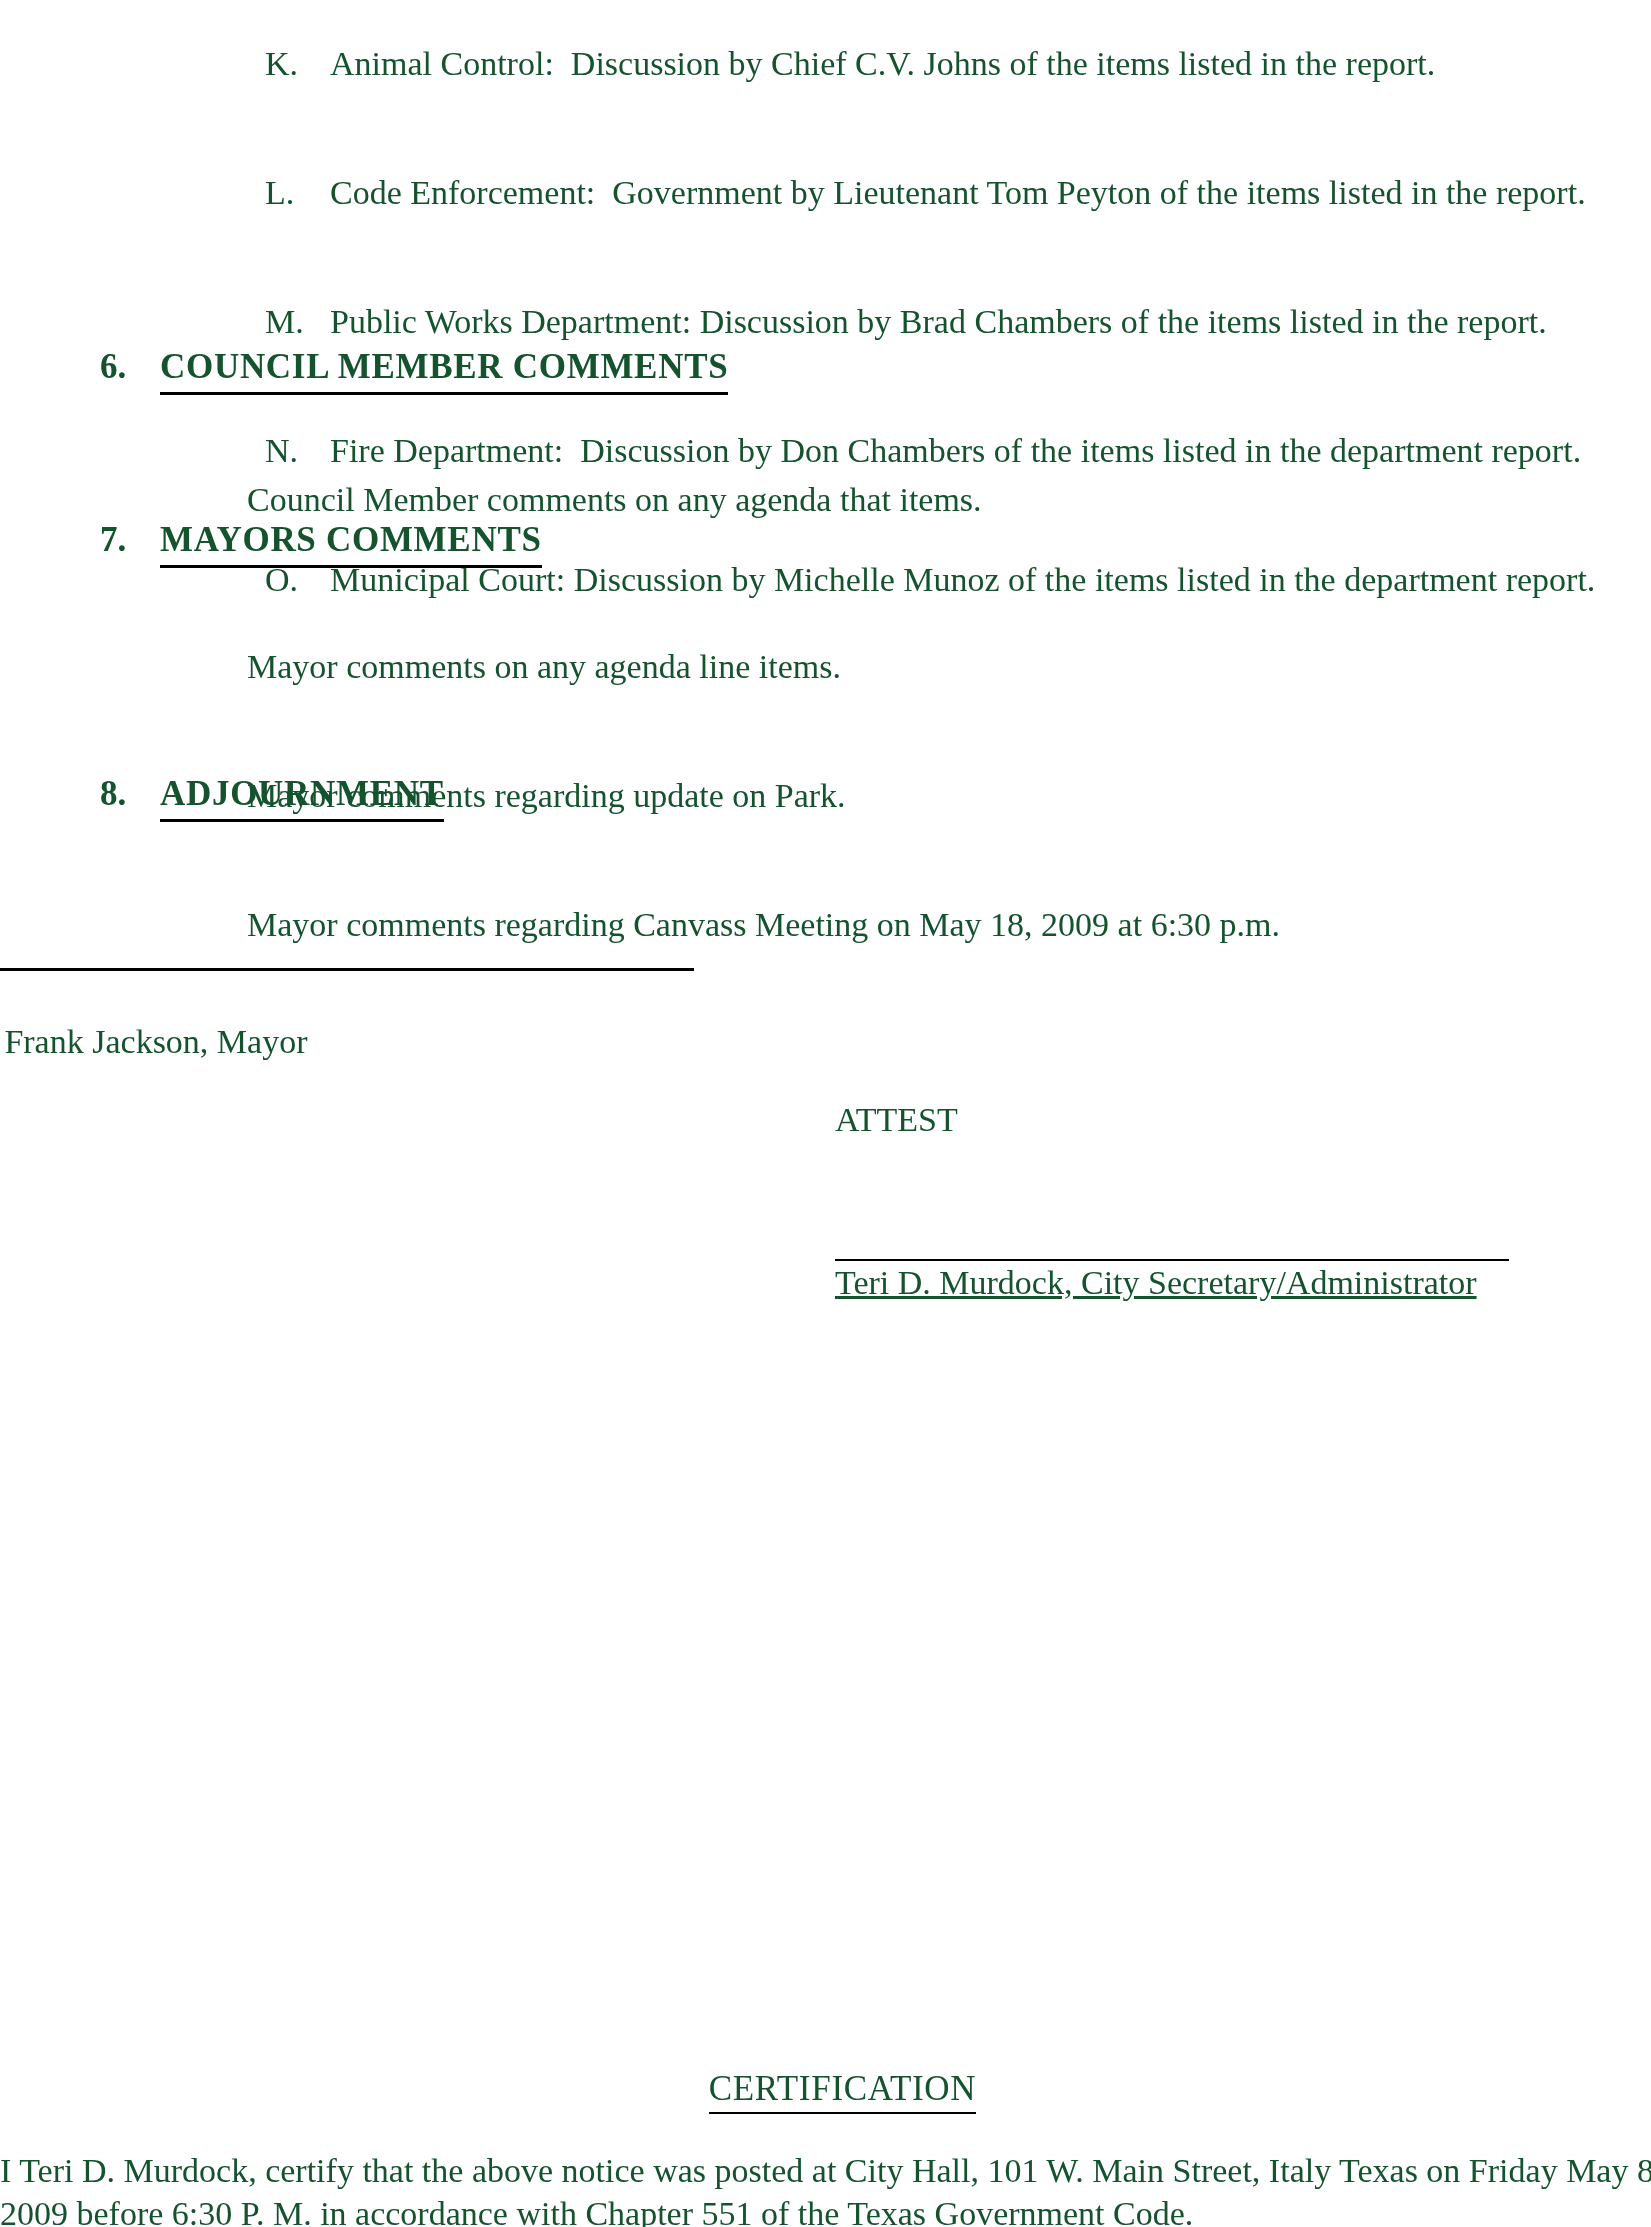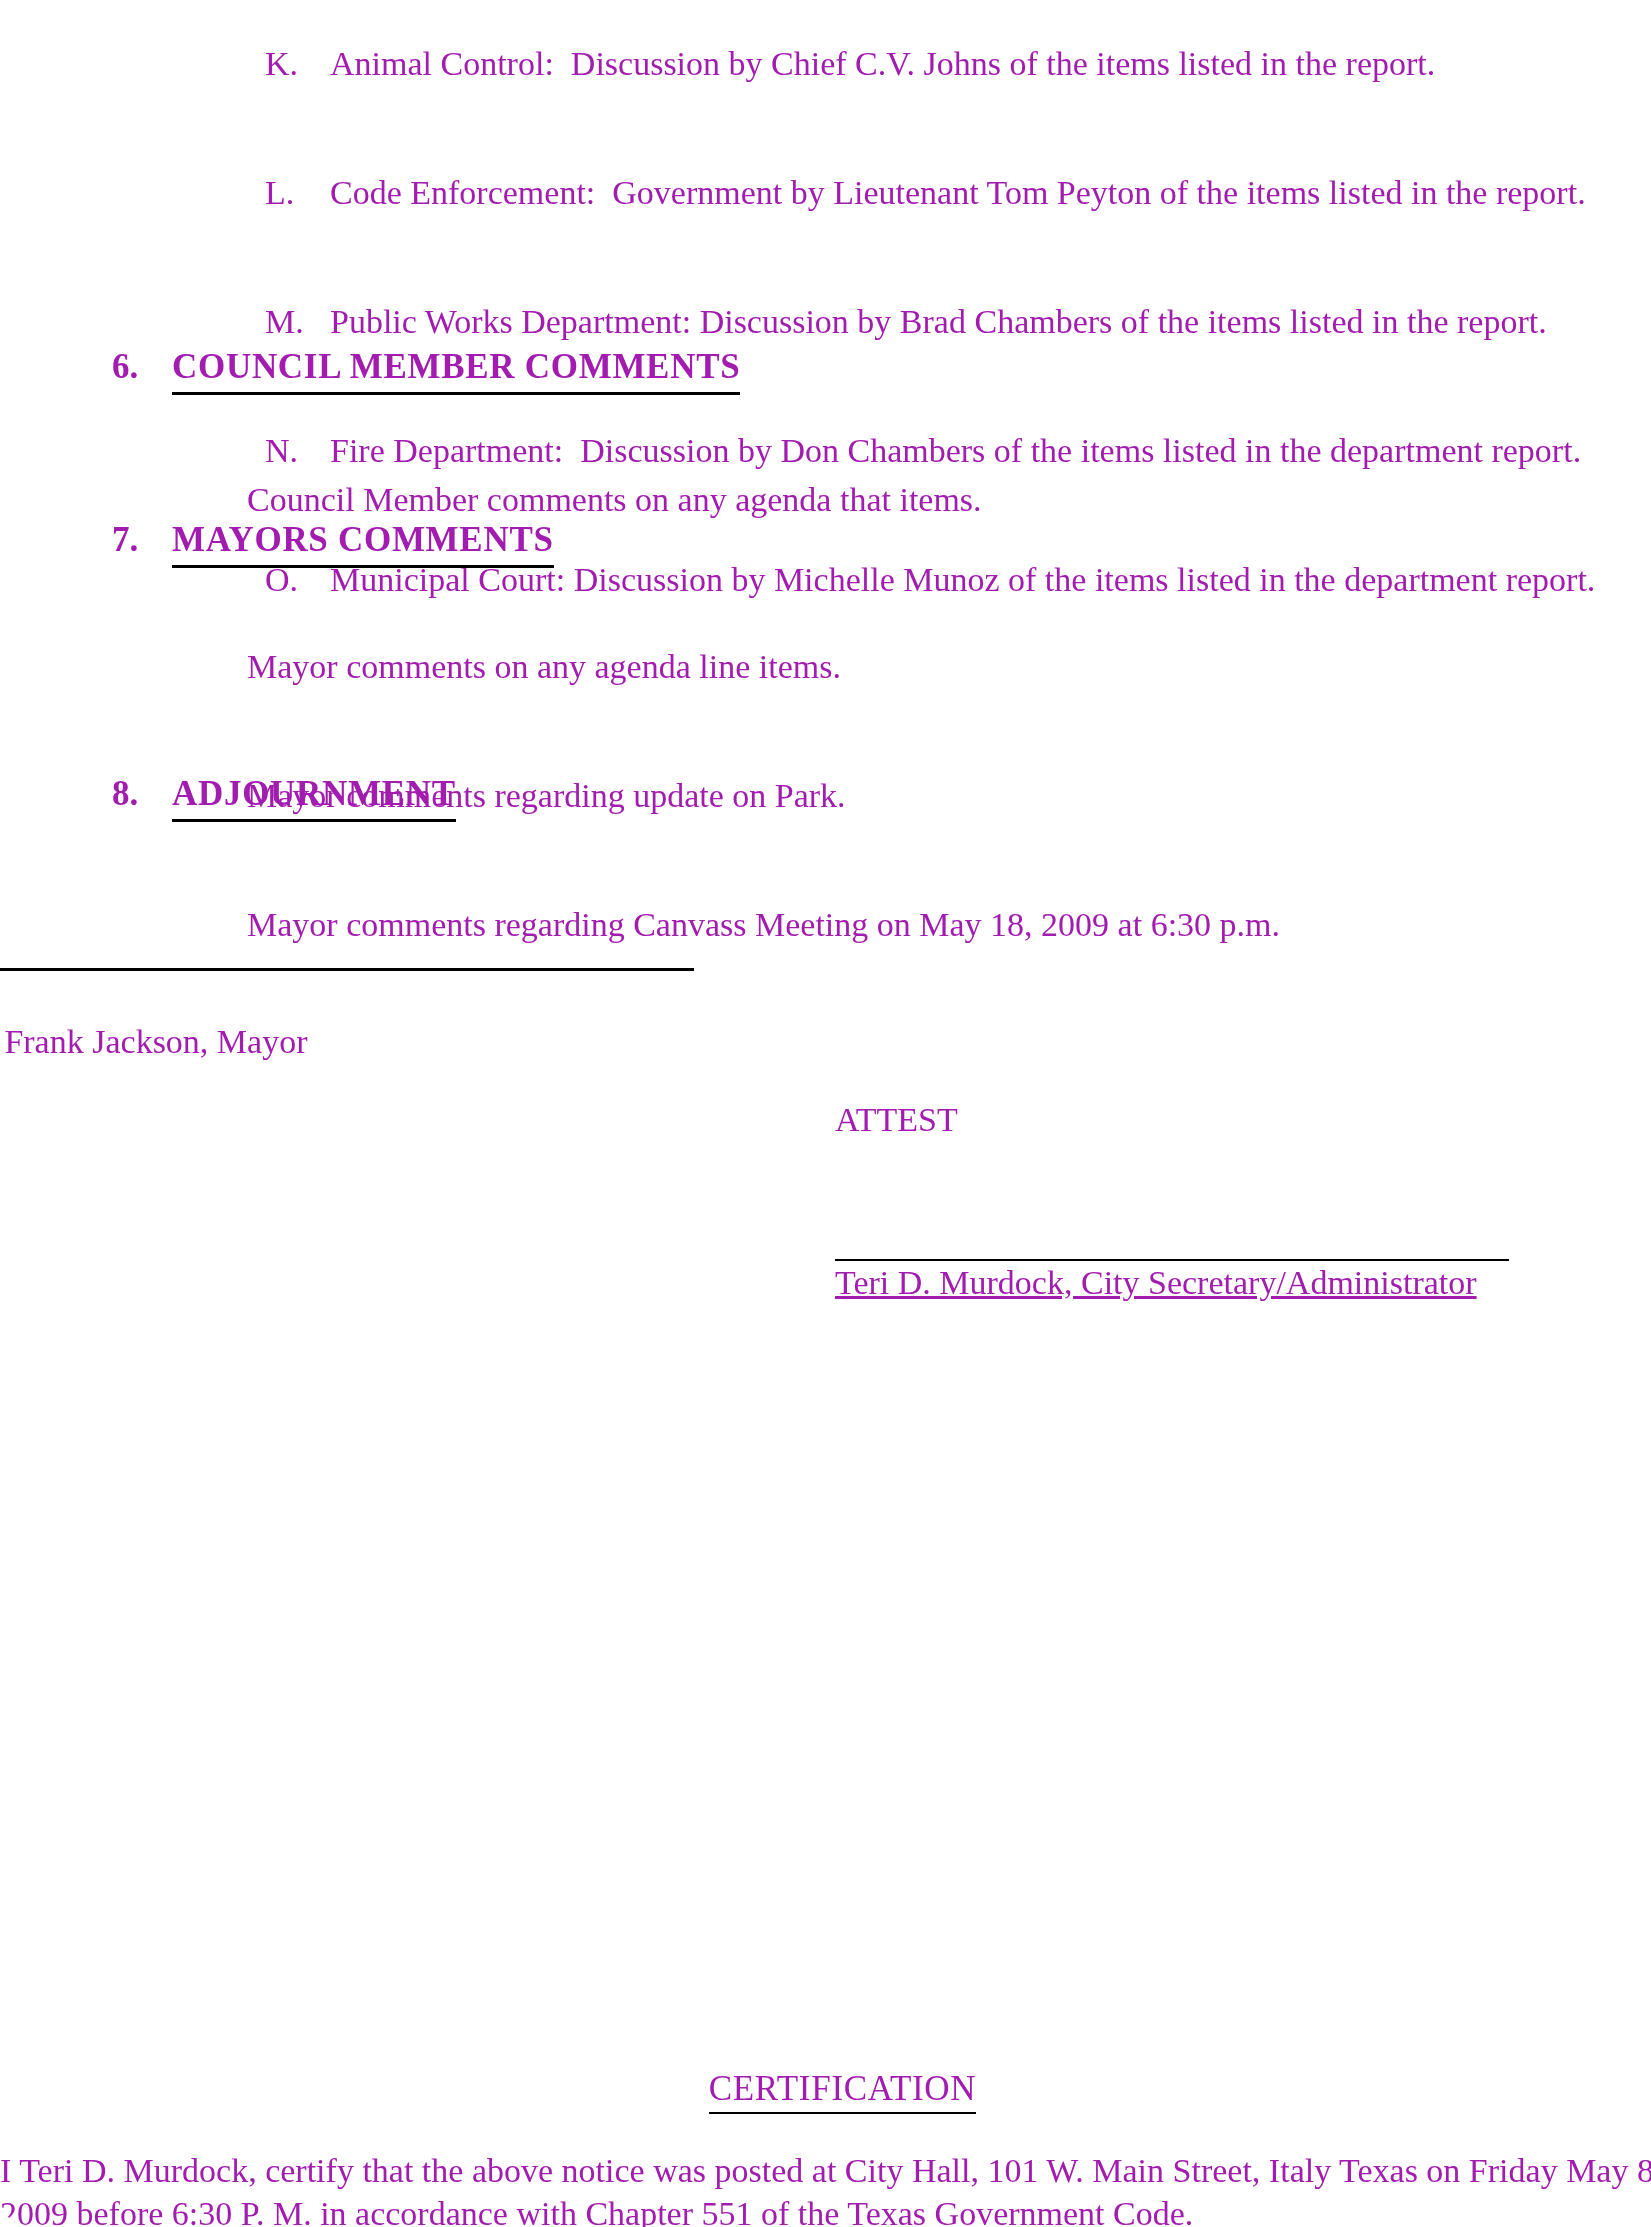--- a/index.html
+++ b/index.html
@@ -5,37 +5,36 @@
   html, body {
     margin: 0;
     padding: 0;
     background: #ffffff;
   }
   .page {
     position: relative;
     width: 1652px;
     height: 2227px;
     background: #ffffff;
-    color: #a21caf;
+    color: #14532d;
     font-family: "Liberation Serif", "DejaVu Serif", serif;
     font-size: 34px;
     line-height: 43px;
     overflow: hidden;
-    border-radius: 31px;
   }
   .abs { position: absolute; }
 
   
   .agenda-list { top: -1.5px; left: 0; right: 0; }
   .agenda-row { padding-left: 214px; white-space: pre; }
   .agenda-letter { display: inline-block; width: 65px; white-space: pre; }
   .agenda-text { white-space: pre; }
 
   
-  .section-header { left: 0; padding-left: 65px; font-weight: bold; font-size: 35px; white-space: pre; margin-left: 12px; }
+  .section-header { left: 0; padding-left: 65px; font-weight: bold; font-size: 35px; white-space: pre; }
   .section-number { display: inline-block; width: 60px; }
   .section-title { display: inline-block; border-bottom: 3.7px solid #000; padding-bottom: 3.7px; letter-spacing: 0.7px; }
 
   
   .section-body { left: 247px; white-space: pre; }
   .section-body div { white-space: pre; }
 
   
   .sig-line { border-top: 3.7px solid #000; height: 0; }
   .sig-name { white-space: pre; }

